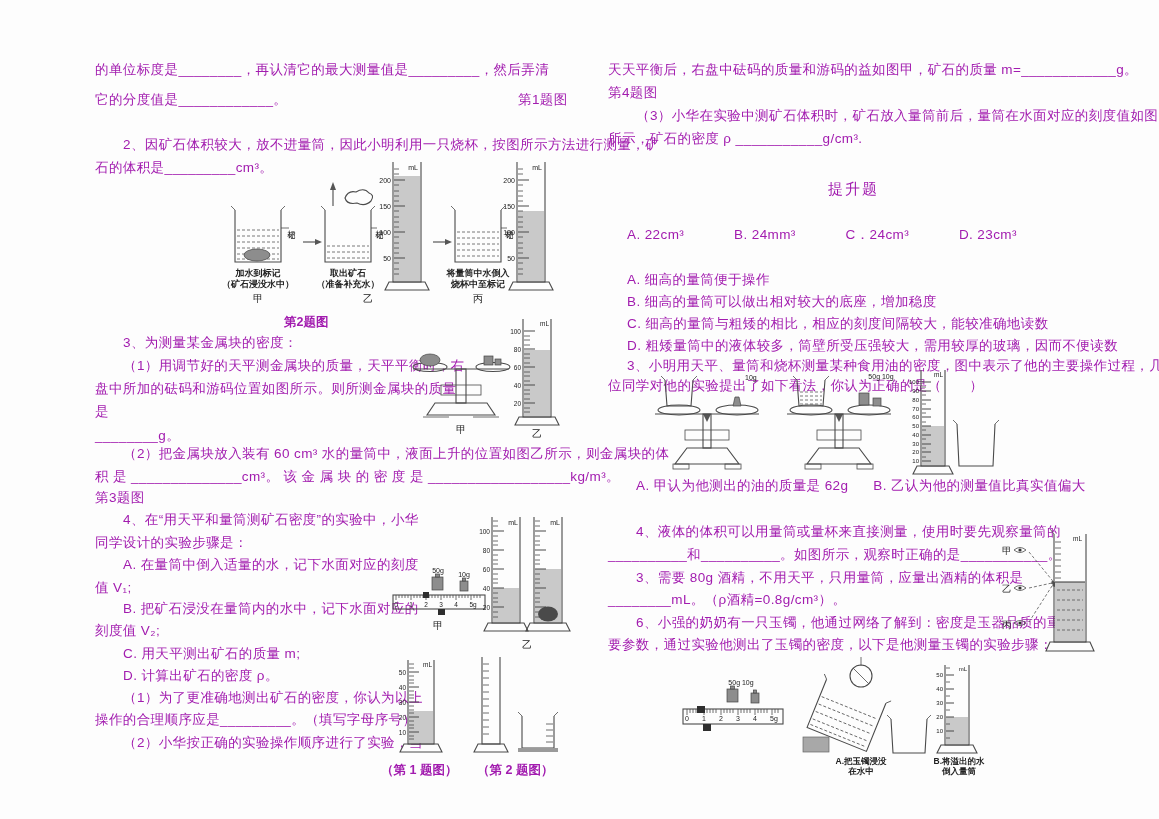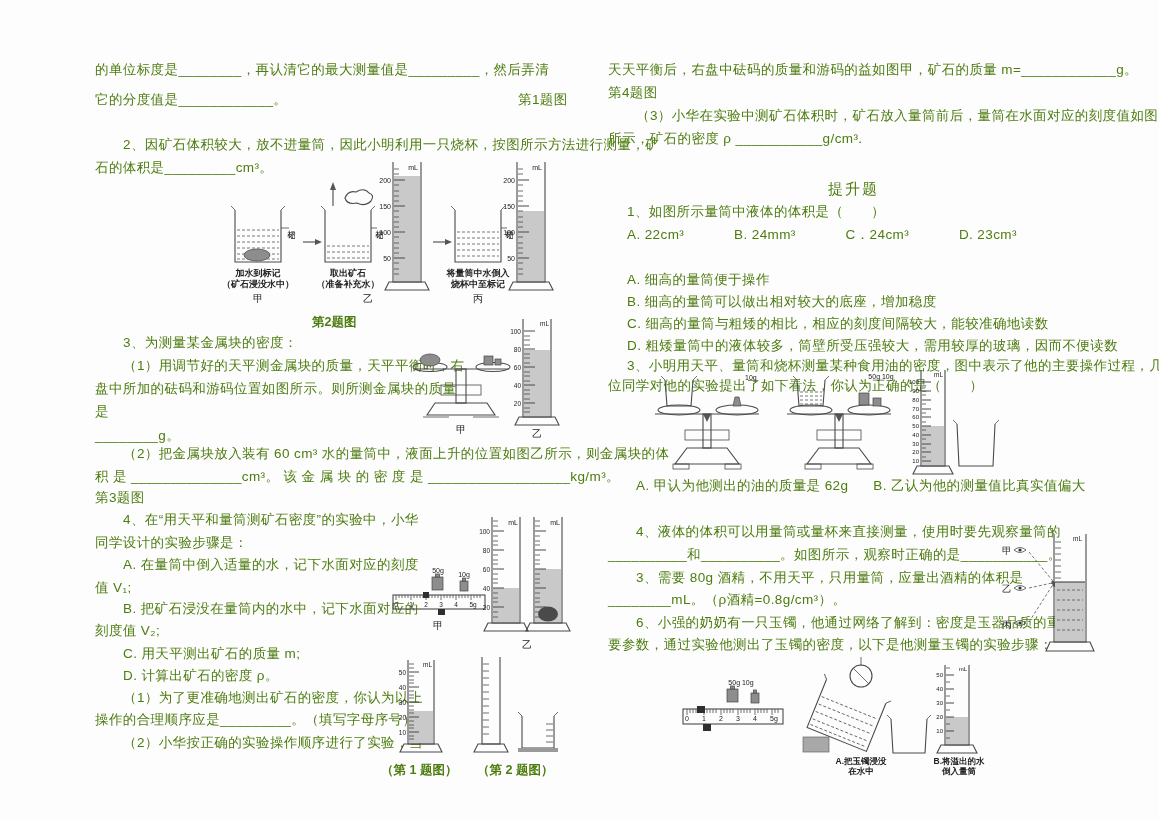--- a/index.html
+++ b/index.html
@@ -1,18 +1,18 @@
 <!DOCTYPE html>
 <html><head>
 <meta charset="utf-8">
 <style>
   *{margin:0;padding:0;box-sizing:border-box}
   html,body{background:#e8e8e8}
   .page{position:relative;width:1159px;height:819px;background:#fdfdfd;overflow:hidden;
-        font-family:"Liberation Sans","DejaVu Sans",sans-serif;color:#4d7c0f}
+        font-family:"Liberation Sans","DejaVu Sans",sans-serif;color:#a21caf}
   .ln{position:absolute;font-size:13.5px;letter-spacing:.4px;white-space:pre;line-height:1.2}
   .cap{position:absolute;font-size:12.5px;font-weight:bold;white-space:pre}
   .heading{position:absolute;font-size:15px;font-weight:normal;letter-spacing:2px}
   svg{position:absolute;overflow:visible}
   svg text{font-family:"Liberation Sans","DejaVu Sans",sans-serif;fill:#222}
   .s{fill:none;stroke:#4a4a4a;stroke-width:1.1}
   .sf{fill:none;stroke:#4a4a4a;stroke-width:.8}
   .sd{fill:none;stroke:#555;stroke-width:.8;stroke-dasharray:3 2}
   .liq{fill:#c9c9c9;stroke:none}
   .wt{fill:#8d8d8d;stroke:#444;stroke-width:.7}
@@ -90,21 +90,21 @@
     <text x="45" y="124" font-size="9" font-weight="bold" text-anchor="middle">加水到标记</text>
     <text x="45" y="135" font-size="9" font-weight="bold" text-anchor="middle">（矿石浸没水中）</text>
     <text x="45" y="150" font-size="10" text-anchor="middle">甲</text>
     <text x="135" y="124" font-size="9" font-weight="bold" text-anchor="middle">取出矿石</text>
     <text x="135" y="135" font-size="9" font-weight="bold" text-anchor="middle">（准备补充水）</text>
     <text x="155" y="150" font-size="10" text-anchor="middle">乙</text>
     <text x="265" y="124" font-size="9" font-weight="bold" text-anchor="middle">将量筒中水倒入</text>
     <text x="265" y="135" font-size="9" font-weight="bold" text-anchor="middle">烧杯中至标记</text>
     <text x="265" y="150" font-size="10" text-anchor="middle">丙</text>
   </svg>
-  <div class="cap" style="left:312px;top:314px">第2题图</div>
+  <div class="cap" style="left:284px;top:314px">第2题图</div>
 
   <div class="ln" style="left:123px;top:335px">3、为测量某金属块的密度：</div>
   <div class="ln" style="left:123px;top:358px">（1）用调节好的天平测金属块的质量，天平平衡时，右</div>
   <div class="ln" style="left:95px;top:381px">盘中所加的砝码和游码位置如图所示。则所测金属块的质量</div>
   <div class="ln" style="left:95px;top:404px">是</div>
   <div class="ln" style="left:95px;top:428px">________g。</div>
   <div class="ln" style="left:123px;top:446px">（2）把金属块放入装有 60 cm³ 水的量筒中，液面上升的位置如图乙所示，则金属块的体</div>
   <div class="ln" style="left:95px;top:469px">积 是 ______________cm³。 该 金 属 块 的 密 度 是 __________________kg/m³。</div>
   <div class="ln" style="left:95px;top:490px">第3题图</div>
 
@@ -226,21 +226,20 @@
   <div class="cap" style="left:381px;top:762px">（第 1 题图）</div>
   <div class="cap" style="left:477px;top:762px">（第 2 题图）</div>
 
   <div class="ln" style="left:608px;top:62px">天天平衡后，右盘中砝码的质量和游码的益如图甲，矿石的质量 m=____________g。</div>
   <div class="ln" style="left:608px;top:85px">第4题图</div>
   <div class="ln" style="left:636px;top:108px">（3）小华在实验中测矿石体积时，矿石放入量筒前后，量筒在水面对应的刻度值如图乙</div>
   <div class="ln" style="left:608px;top:131px">所示，矿石的密度 ρ ___________g/cm³.</div>
 
   <div class="heading" style="left:828px;top:180px">提升题</div>
 
-  <div class="ln" style="left:627px;top:204px">1、如图所示量筒中液体的体积是（　　）</div>
   <div class="ln" style="left:627px;top:227px">A. 22cm³            B. 24mm³            C．24cm³            D. 23cm³</div>
   <div class="ln" style="left:627px;top:272px">A. 细高的量筒便于操作</div>
   <div class="ln" style="left:627px;top:294px">B. 细高的量筒可以做出相对较大的底座，增加稳度</div>
   <div class="ln" style="left:627px;top:316px">C. 细高的量筒与粗矮的相比，相应的刻度间隔较大，能较准确地读数</div>
   <div class="ln" style="left:627px;top:338px">D. 粗矮量筒中的液体较多，筒壁所受压强较大，需用较厚的玻璃，因而不便读数</div>
   <div class="ln" style="left:627px;top:358px">3、小明用天平、量筒和烧杯测量某种食用油的密度，图中表示了他的主要操作过程，几</div>
   <div class="ln" style="left:608px;top:378px">位同学对他的实验提出了如下看法，你认为正确的是（　　）</div>
 
   <svg style="left:645px;top:366px" width="440" height="120" viewBox="0 0 440 120">
     <g>

